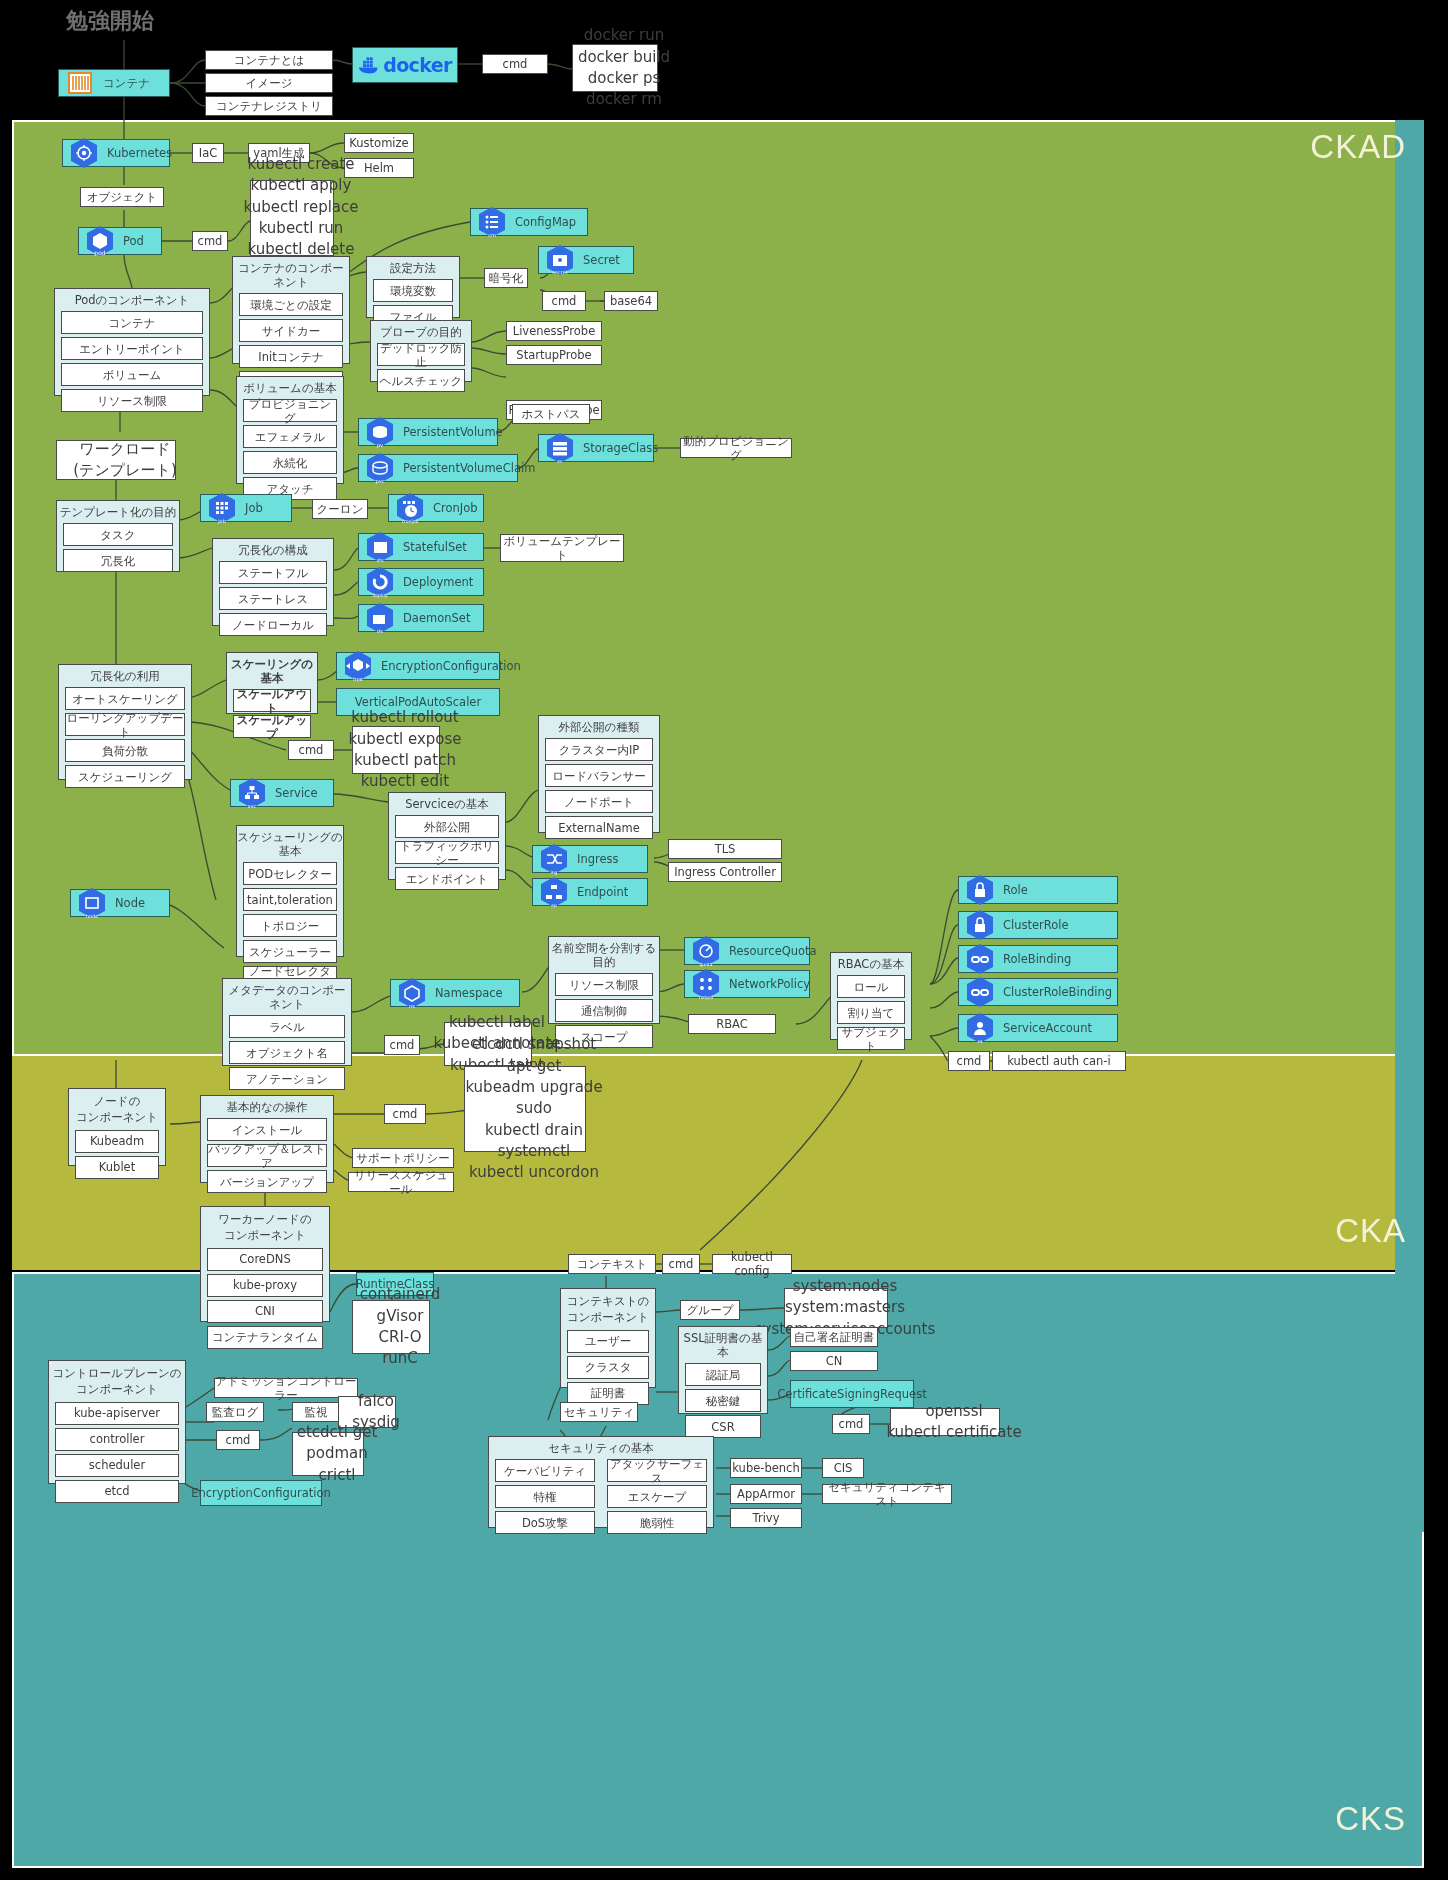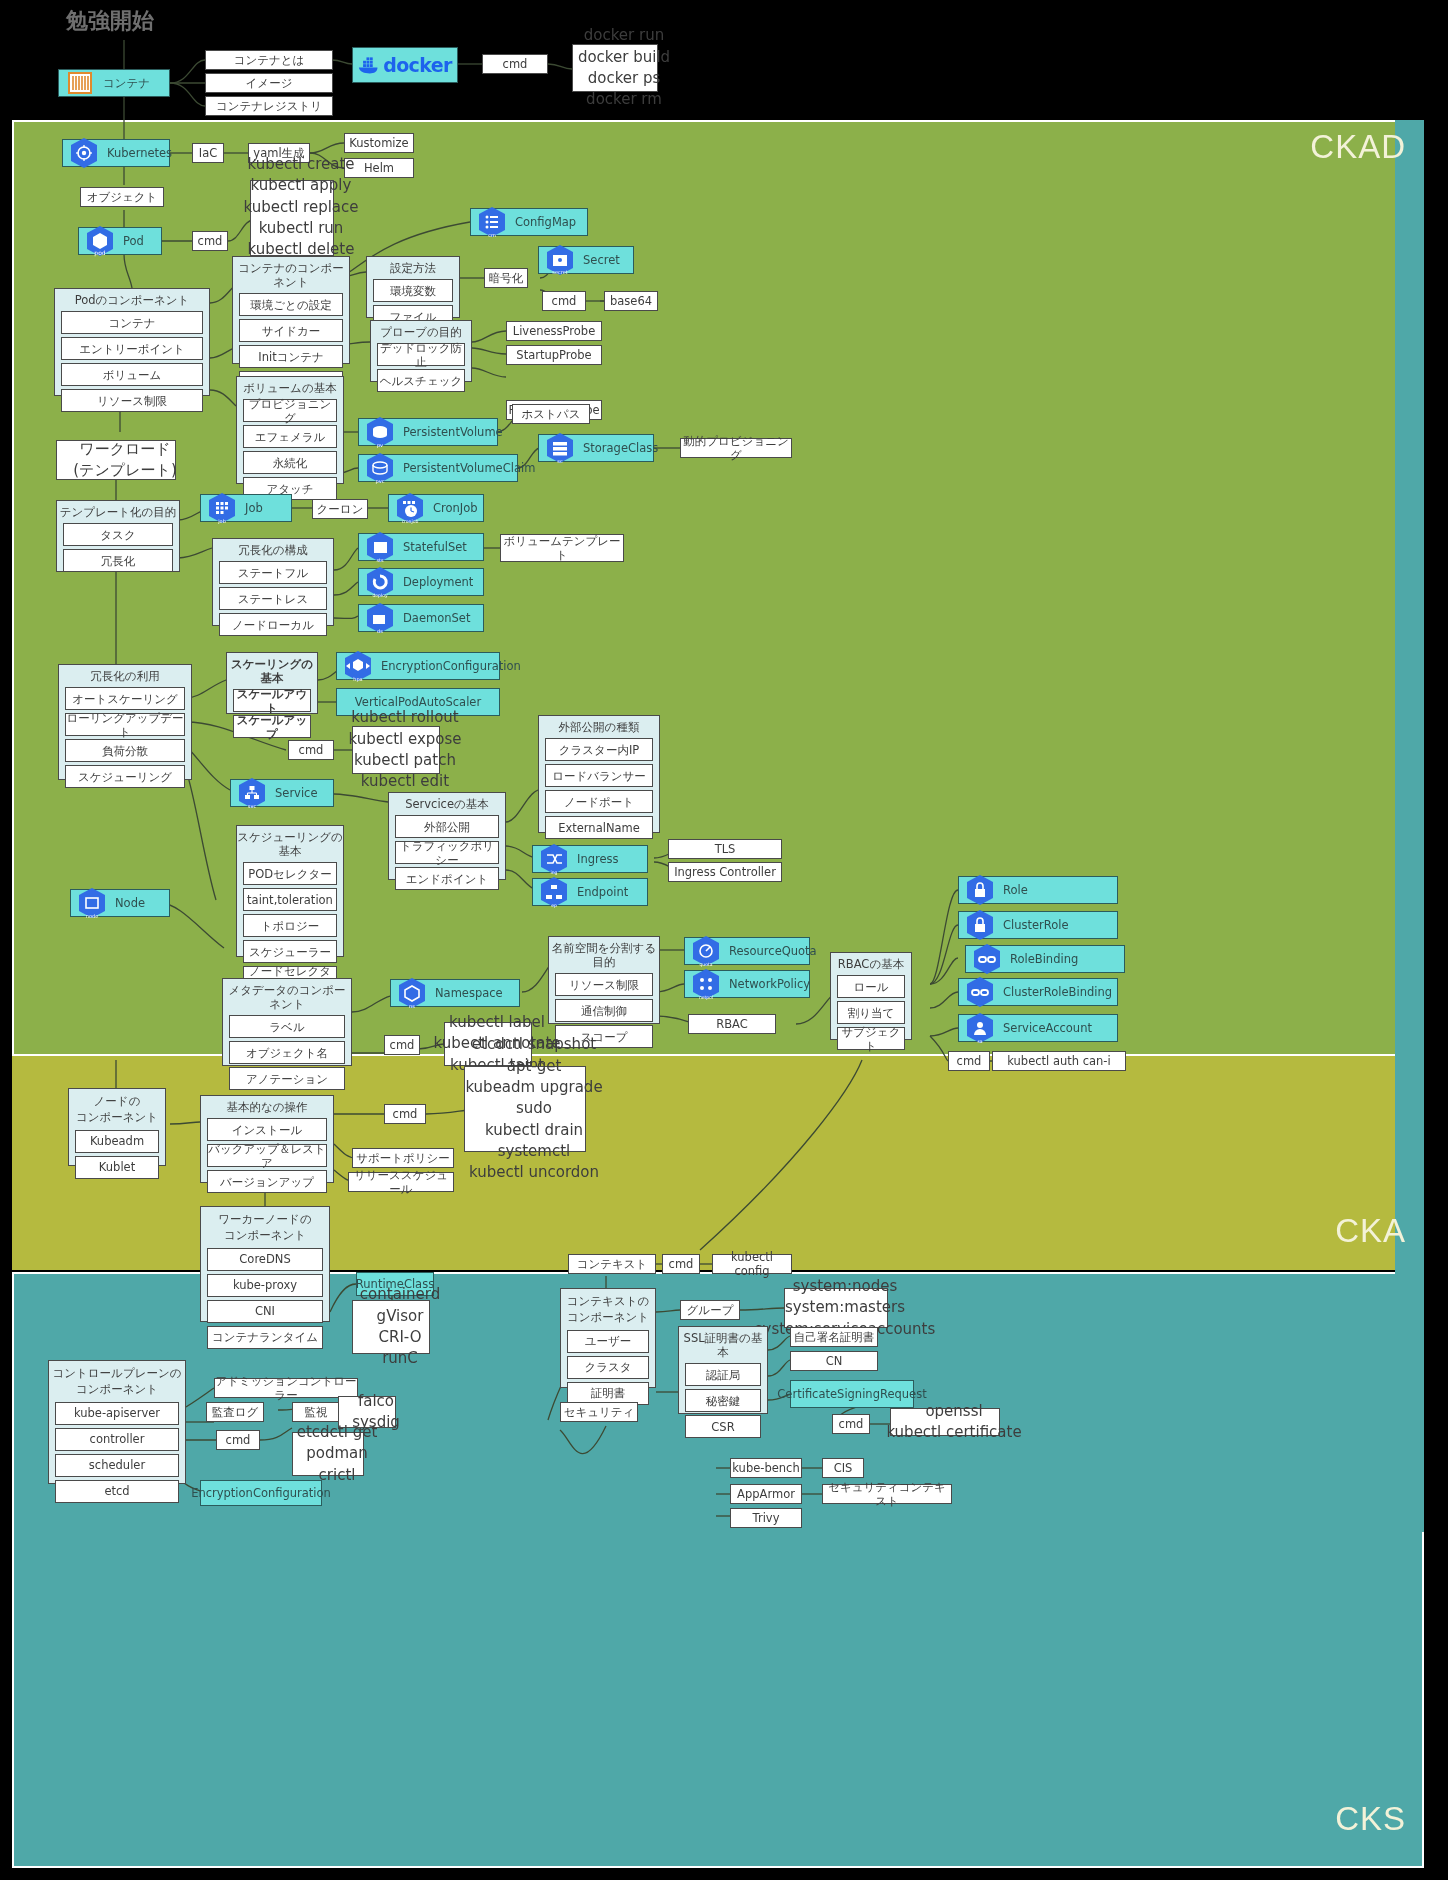--- a/index.html
+++ b/index.html
@@ -657,21 +657,21 @@
   <div class="node k8s" style="left:958px;top:911px;width:160px;height:28px;">
     <span class="hexicon">
         <svg viewBox="0 0 30 32">
           <polygon points="15,1 28,8 28,24 15,31 2,24 2,8" fill="#326ce5"></polygon>
           <rect x="10" y="15" width="10" height="8" fill="#fff"></rect>
           <path d="M12 15 v-3 a3 3 0 0 1 6 0 v3" fill="none" stroke="#fff" stroke-width="1.6"></path>
         </svg>
       </span>
     <span>ClusterRole</span>
   </div>
-  <div class="node k8s" style="left:958px;top:945px;width:160px;height:28px;margin-left:7px;">
+  <div class="node k8s" style="left:958px;top:945px;width:160px;height:28px;">
     <span class="hexicon">
         <svg viewBox="0 0 30 32">
           <polygon points="15,1 28,8 28,24 15,31 2,24 2,8" fill="#326ce5"></polygon>
           <g fill="none" stroke="#fff" stroke-width="1.8">
             <rect x="7" y="14" width="7" height="5" rx="2.5"></rect>
             <rect x="16" y="14" width="7" height="5" rx="2.5"></rect>
           </g>
         </svg>
       </span>
     <span>RoleBinding</span>
@@ -798,20 +798,35 @@
 
   <div class="node plain" style="left:790px;top:1327px;width:88px;height:20px;">自己署名証明書</div>
   <div class="node plain" style="left:790px;top:1351px;width:88px;height:20px;">CN</div>
   <div class="node k8s noicon" style="left:790px;top:1380px;width:124px;height:28px;">
     <span>CertificateSigningRequest</span>
   </div>
   <div class="node plain" style="left:832px;top:1414px;width:38px;height:20px;">cmd</div>
   <div class="node plain ml" style="left:890px;top:1408px;width:110px;height:28px;">openssl
 kubectl certificate</div>
 
+  <div class="node grp" style="left:488px;top:1436px;width:226px;height:92px;padding-bottom:2px;">
+    <div class="grp-title">セキュリティの基本</div>
+    <div style="display:flex;gap:0;">
+      <div style="flex:1">
+        <div class="child">ケーパビリティ</div>
+        <div class="child">特権</div>
+        <div class="child">DoS攻撃</div>
+      </div>
+      <div style="flex:1">
+        <div class="child">アタックサーフェス</div>
+        <div class="child">エスケープ</div>
+        <div class="child">脆弱性</div>
+      </div>
+    </div>
+  </div>
 
   <div class="node plain" style="left:730px;top:1458px;width:72px;height:20px;">kube-bench</div>
   <div class="node plain" style="left:822px;top:1458px;width:42px;height:20px;">CIS</div>
   <div class="node plain" style="left:730px;top:1484px;width:72px;height:20px;">AppArmor</div>
   <div class="node plain" style="left:822px;top:1484px;width:130px;height:20px;">セキュリティコンテキスト</div>
   <div class="node plain" style="left:730px;top:1508px;width:72px;height:20px;">Trivy</div>
 
 </div>
 
 </body></html>

